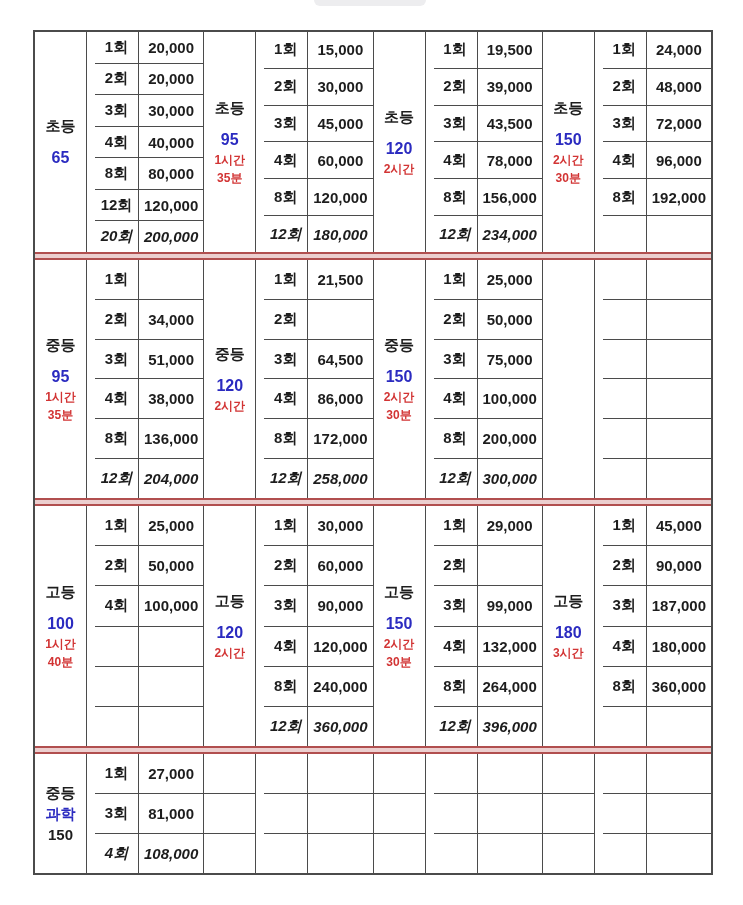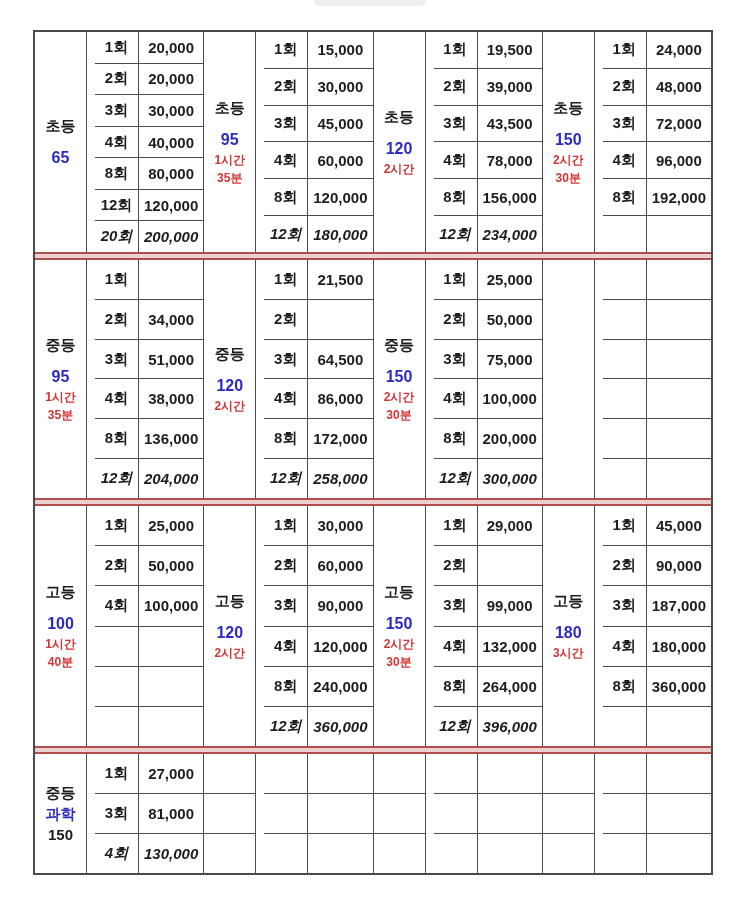--- a/index.html
+++ b/index.html
@@ -461,21 +461,21 @@
             <div class="row">
               <div class="cell sess">1회</div>
               <div class="cell price">27,000</div>
             </div>
             <div class="row">
               <div class="cell sess">3회</div>
               <div class="cell price">81,000</div>
             </div>
             <div class="row">
               <div class="cell sess">4회</div>
-              <div class="cell price">130,000</div>
+              <div class="cell price">108,000</div>
             </div>
           </div>
         </div>
         <div class="block">
           <div class="label-cell ruled">
             <div class="label-sub"></div>
             <div class="label-sub"></div>
             <div class="label-sub"></div>
           </div>
           <div class="rows">

